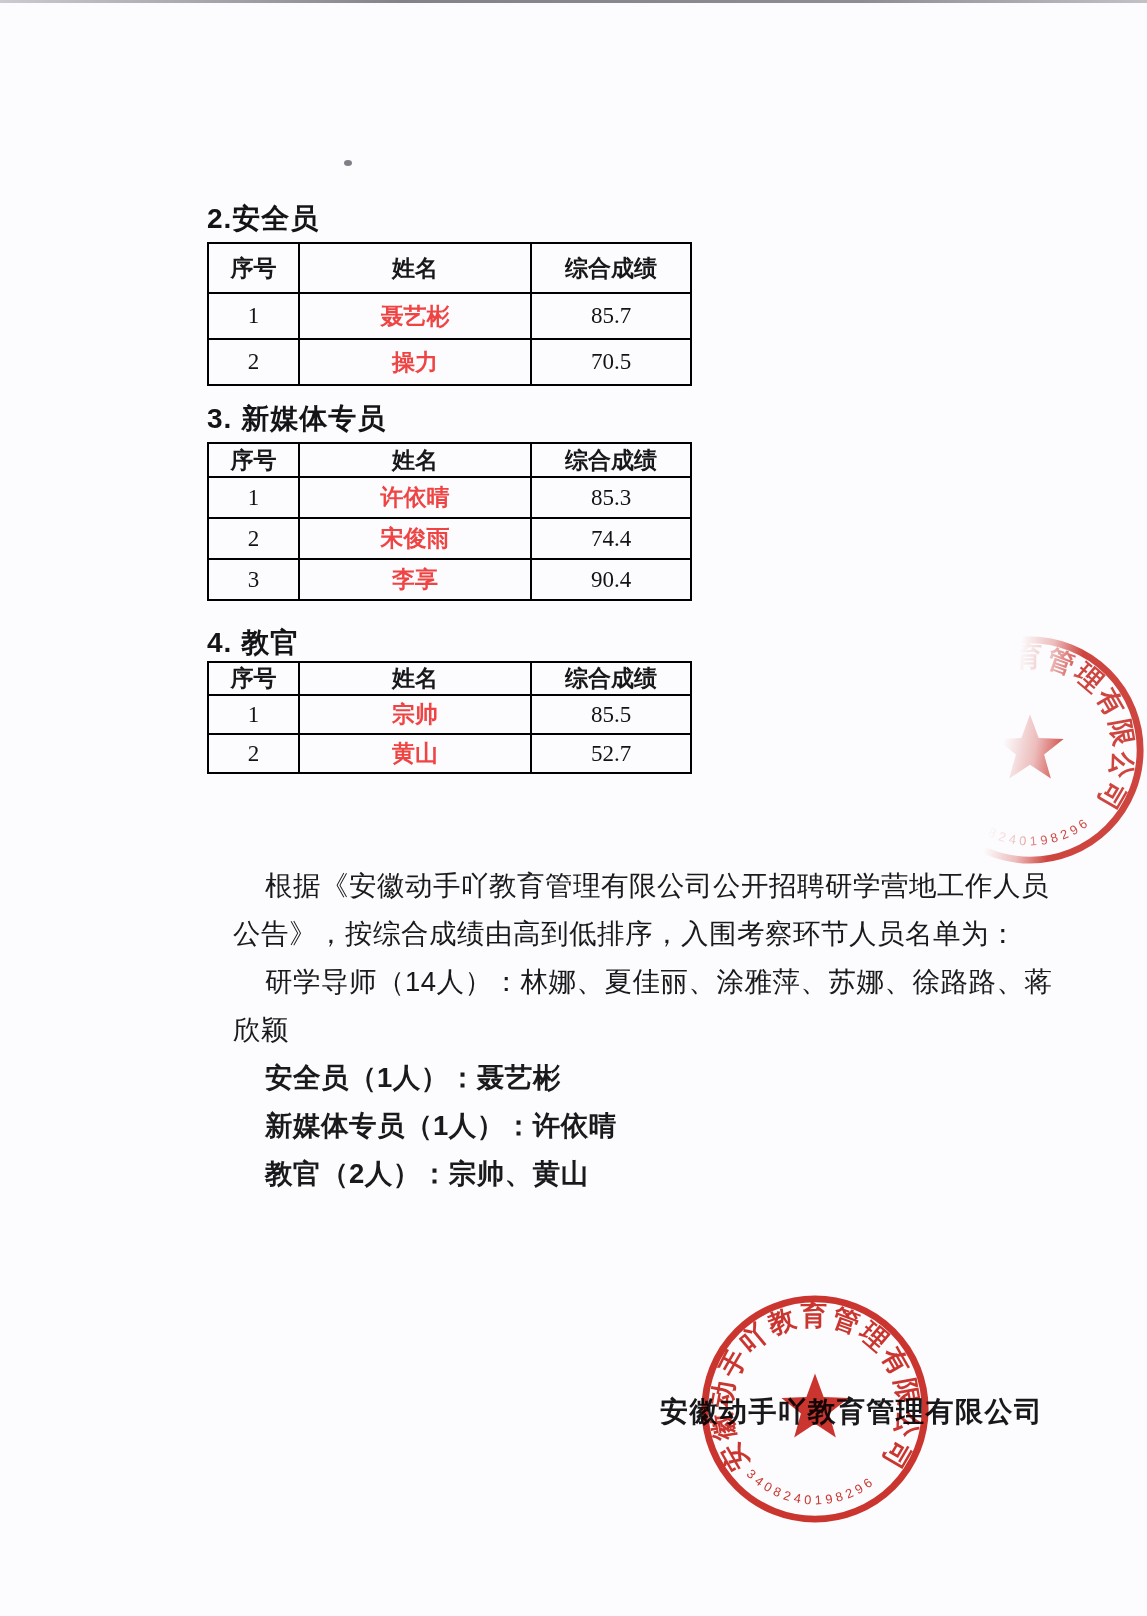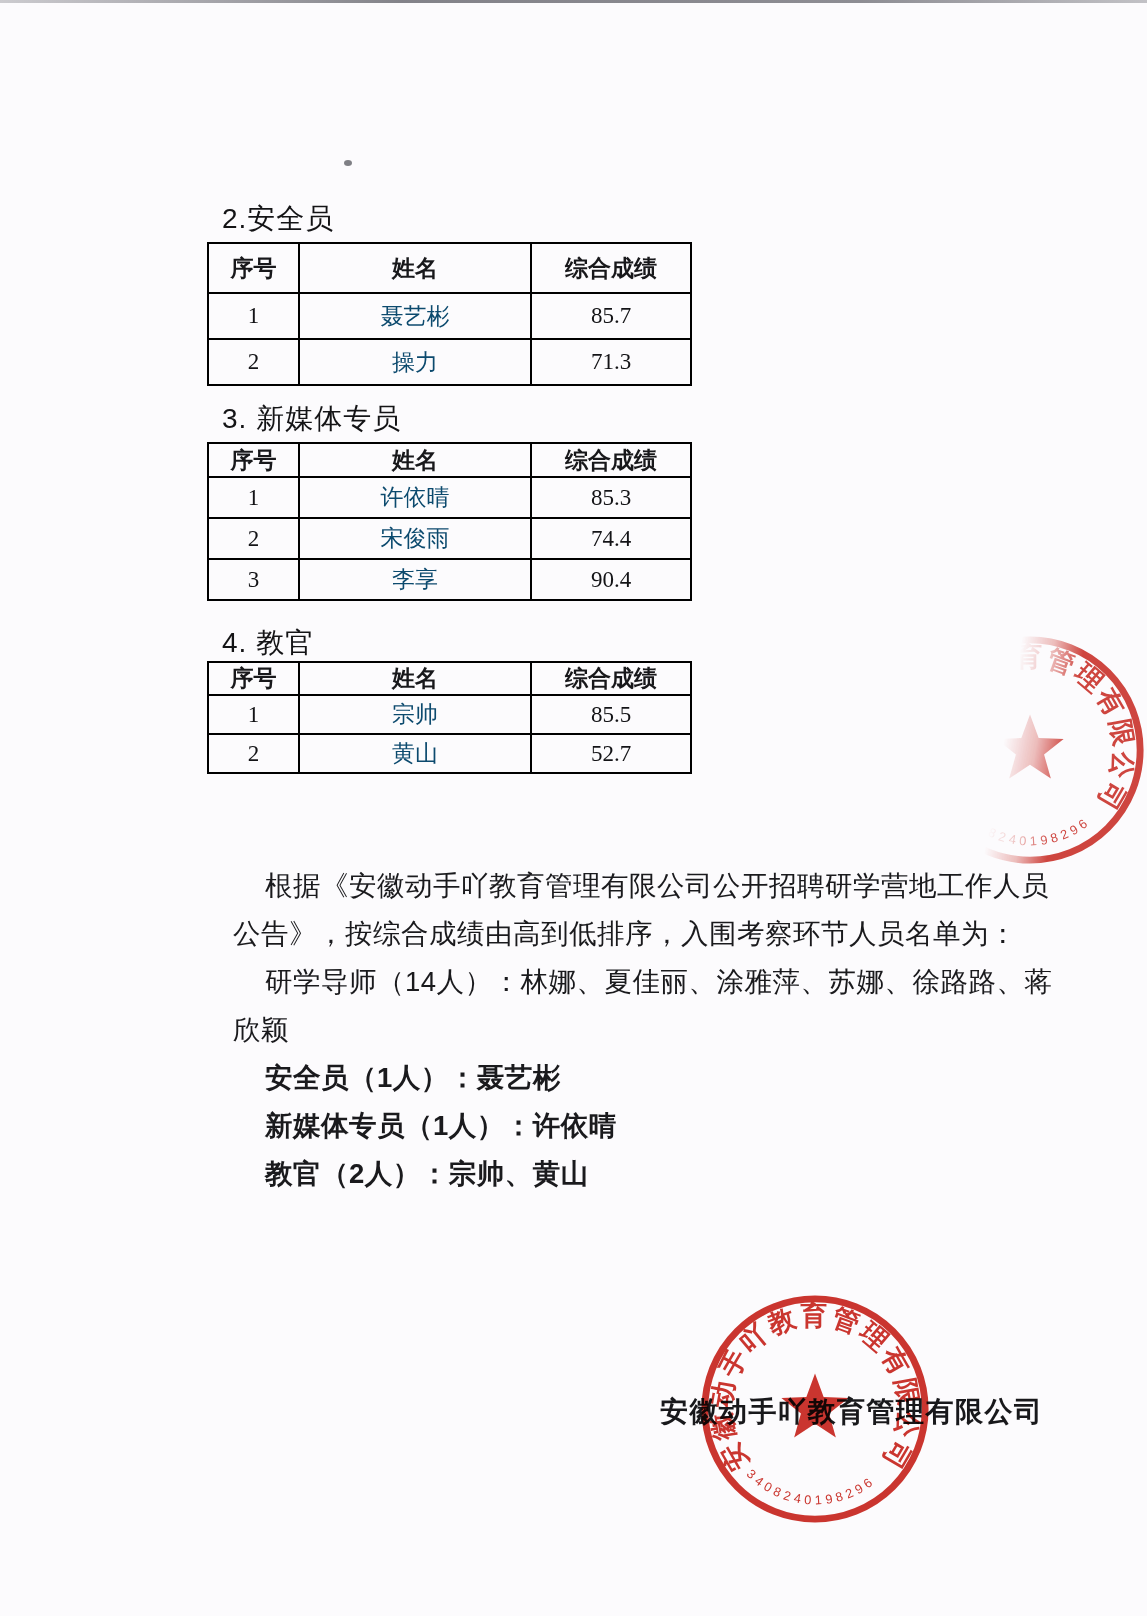--- a/index.html
+++ b/index.html
@@ -5,28 +5,28 @@
   html,body{margin:0;padding:0;background:#e8e8ea;}
   .page{
     position:relative;width:1147px;height:1616px;margin:0 auto;
     background:#fcfbfd;overflow:hidden;
     font-family:"Liberation Sans", sans-serif;color:#1c1c1f;
   }
   .scan-top{position:absolute;left:0;top:0;width:100%;height:3px;
     background:linear-gradient(to right, rgba(60,60,70,.25), rgba(50,50,60,.6) 35%, rgba(50,50,60,.55) 75%, rgba(60,60,70,.3));}
   .speck{position:absolute;left:344px;top:160px;width:8px;height:6px;border-radius:50%;background:rgba(85,85,92,.75);}
 
-  .sec-title{position:absolute;left:222px;font-size:28px;font-weight:400;letter-spacing:1px;color:#141416;text-align:center;}
+  .sec-title{position:absolute;left:207px;font-size:28px;font-weight:700;letter-spacing:1px;color:#141416;text-align:center;}
   .t1-title{top:200px;} .t2-title{top:400px;} .t3-title{top:624px;}
 
   table.score{position:absolute;left:207px;border-collapse:collapse;table-layout:fixed;width:483px;}
   table.score td, table.score th{border:2px solid #000000;text-align:center;vertical-align:middle;padding:0;}
   table.score th{font-size:23px;font-weight:700;color:#18181b;}
   td.c-no, td.c-score{font-family:"Liberation Serif", serif;font-size:23px;color:#131316;}
-  td.c-name{font-size:23px;font-weight:400;color:#0c4a6e;}
+  td.c-name{font-size:23px;font-weight:700;color:#ef4444;}
   col.w-no{width:91px;} col.w-name{width:232px;} col.w-score{width:160px;}
   .tbl-1{top:242px;} .tbl-1 th{height:48px;} .tbl-1 td{height:44px;}
   .tbl-2{top:442px;} .tbl-2 th{height:32px;} .tbl-2 td{height:39px;}
   .tbl-3{top:661px;} .tbl-3 th{height:29px;} .tbl-3 td{height:37px;}
 
   .body-text{position:absolute;left:205px;top:862px;width:795px;font-size:27.5px;line-height:48px;letter-spacing:.5px;color:#1a1a1d;}
   .body-text .line{white-space:nowrap;margin-left:28px;}
   .body-text .indent{padding-left:32px;}
   .body-text .bold{font-weight:700;}
 
@@ -64,21 +64,21 @@
       <th>综合成绩</th>
     </tr>
     <tr>
       <td class="c-no">1</td>
       <td class="c-name">聂艺彬</td>
       <td class="c-score">85.7</td>
     </tr>
     <tr>
       <td class="c-no">2</td>
       <td class="c-name">操力</td>
-      <td class="c-score">71.3</td>
+      <td class="c-score">70.5</td>
     </tr>
   </tbody>
     </table>
 
   <div class="sec-title t2-title">3. 新媒体专员</div>
   <table class="score tbl-2">
     <colgroup>
         <col class="w-no">
         <col class="w-name">
         <col class="w-score">

